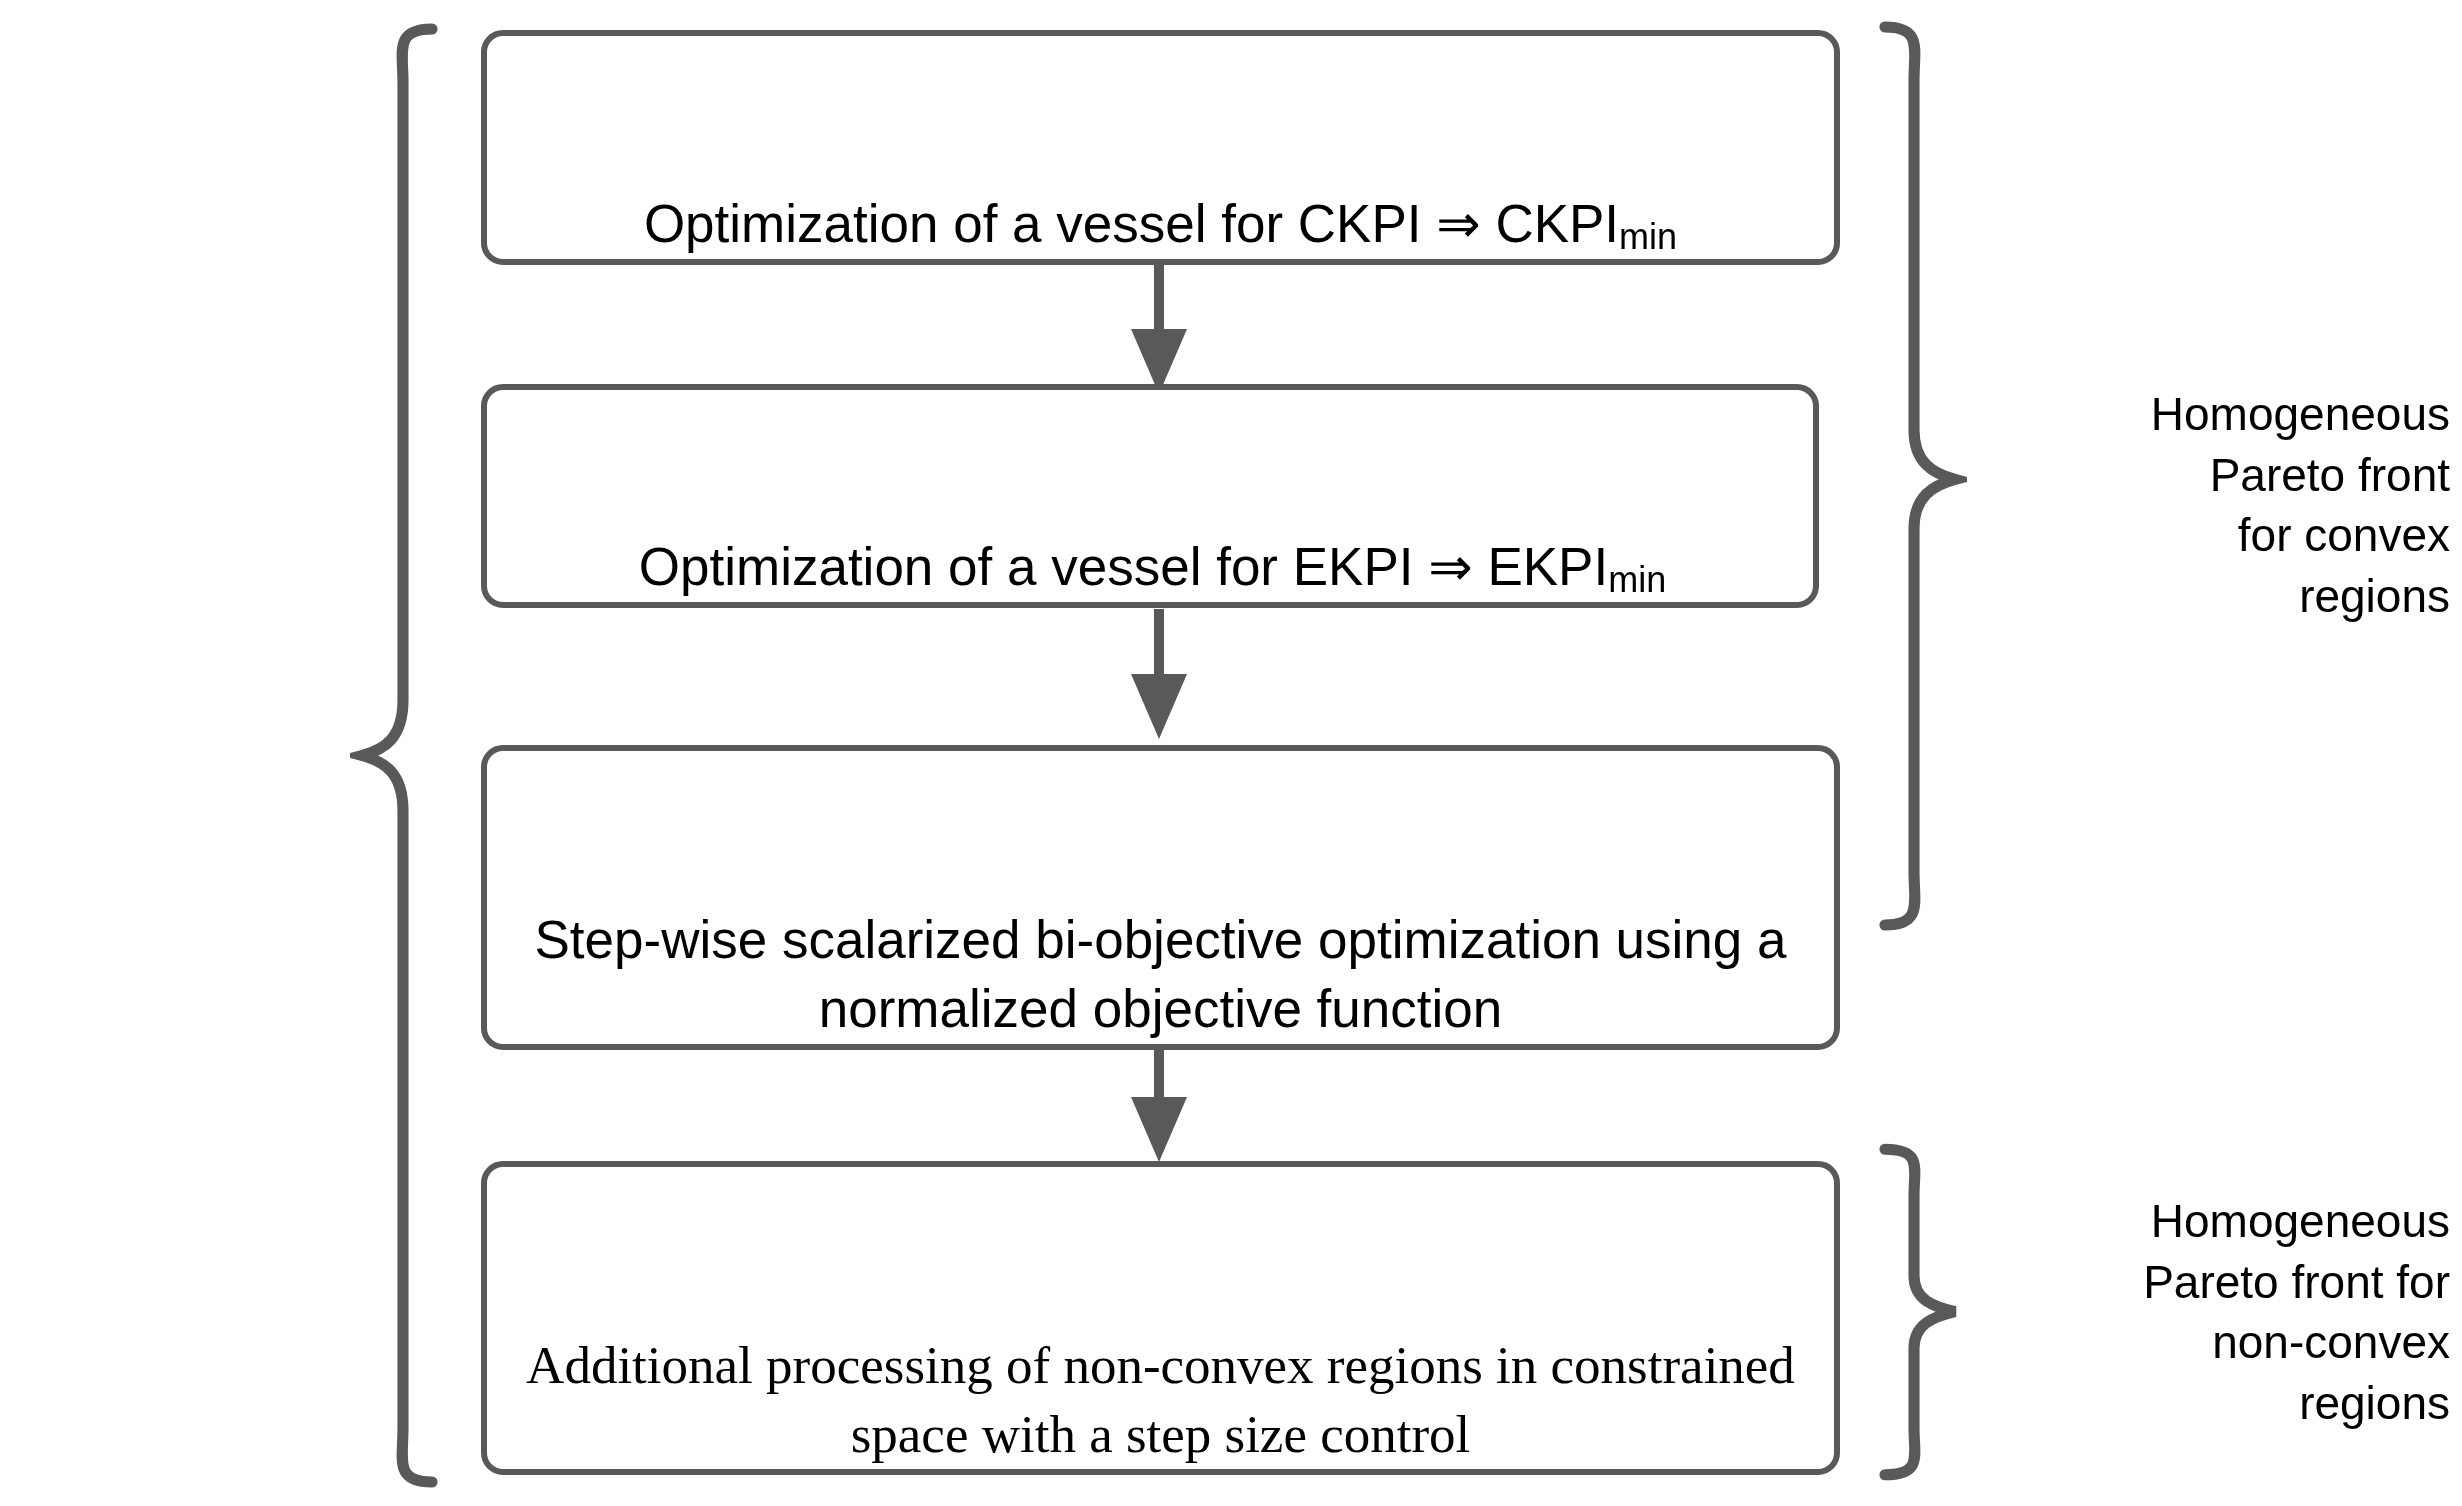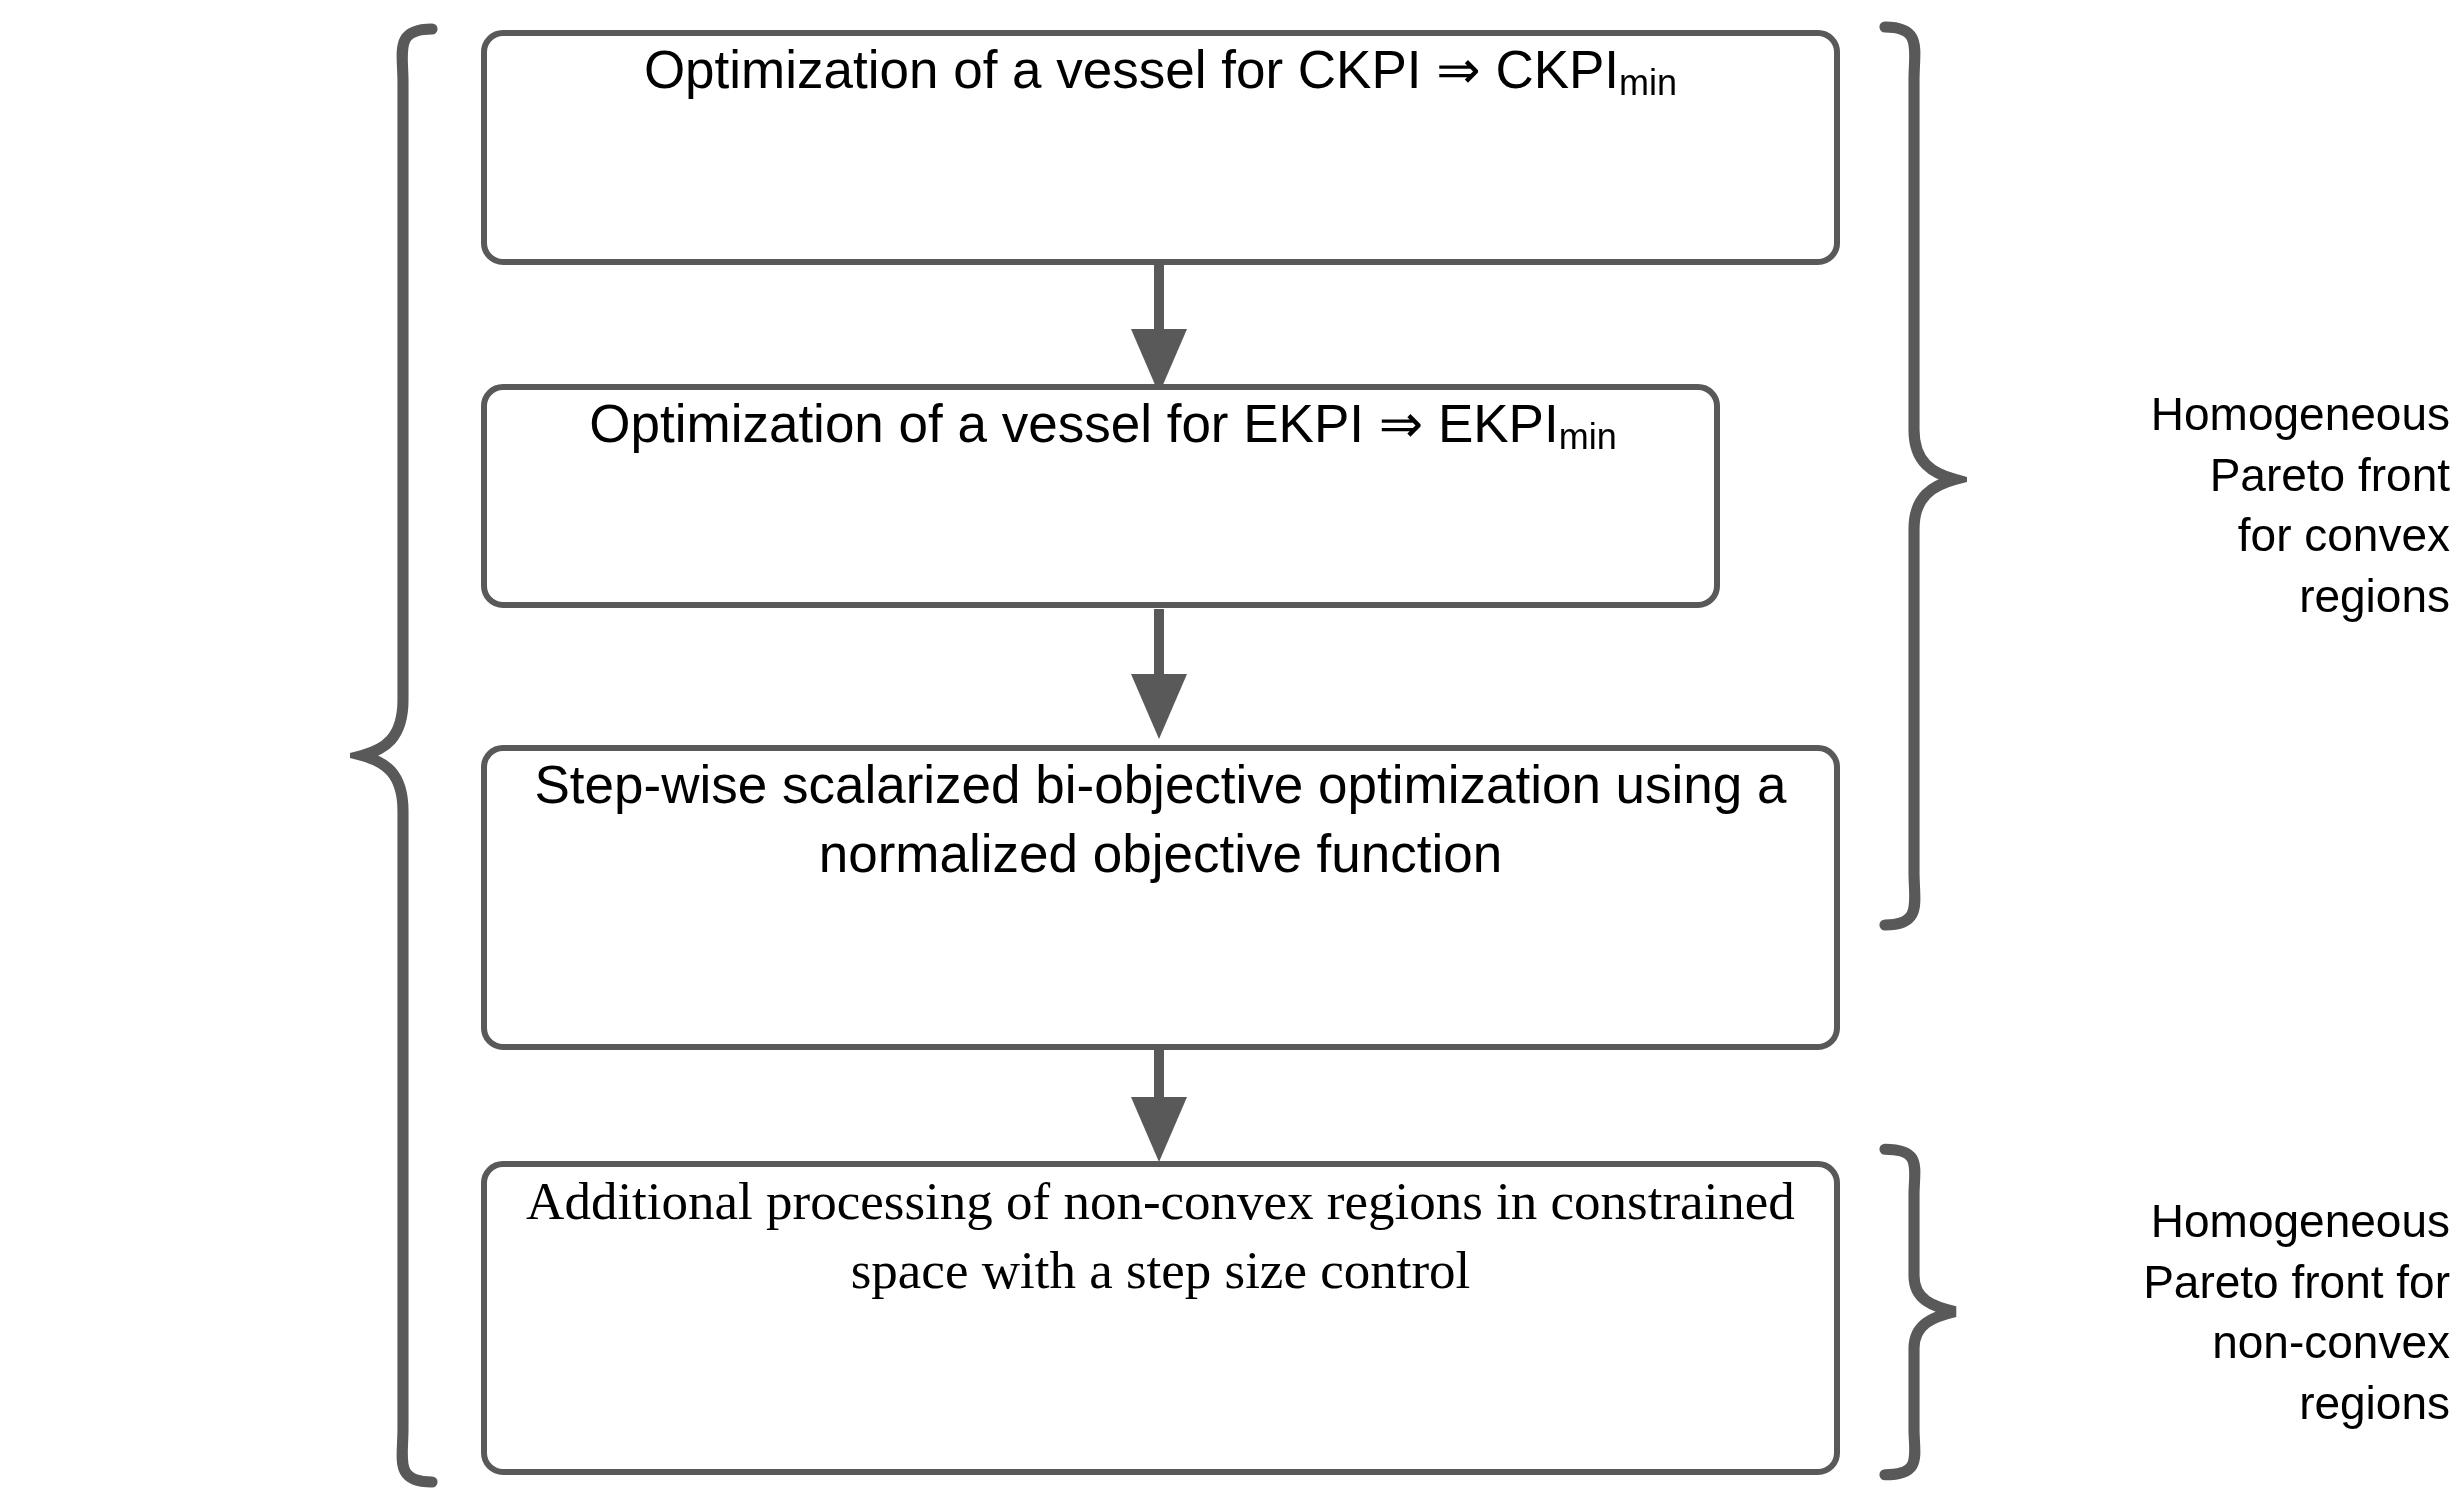--- a/index.html
+++ b/index.html
@@ -17,30 +17,30 @@
   }
 
   
   .proc-box {
     position: absolute;
     box-sizing: border-box;
     border: 6.8px solid #595959;
     border-radius: 22px;
     background: #ffffff;
     display: flex;
-    align-items: flex-start;
+    align-items: flex-end;
     justify-content: center;
     text-align: center;
     color: #000000;
     font-size: 53px;
     line-height: 1.30;
     padding: 0 31px;
   }
   #box-1 { left: 481px; top: 30px;   width: 1359px; height: 235px; }
-  #box-2 { left: 481px; top: 384px;  width: 1239px; height: 224px; padding-left: 36px; }
+  #box-2 { left: 481px; top: 384px;  width: 1338px; height: 224px; padding-left: 36px; }
   #box-3 { left: 481px; top: 745px;  width: 1359px; height: 305px; }
   #box-4 { left: 481px; top: 1161px; width: 1359px; height: 314px; font-family: Liberation Serif, serif; }
 
   .box-text { display: block; width: 100%; }
   .sub { font-size: 36px; vertical-align: baseline; position: relative; top: 6.8px; }
   .arrowglyph { font-size: 53px; }
 
   
   .connector {
     position: absolute;

